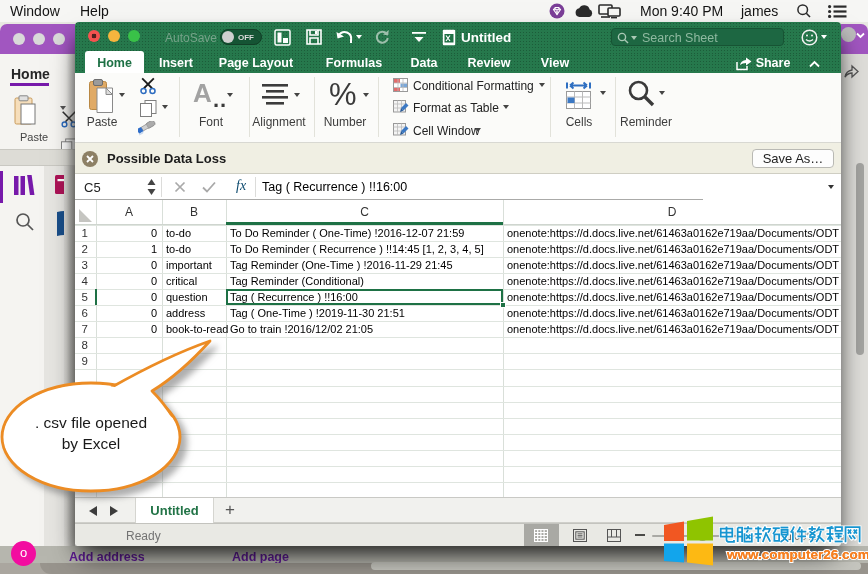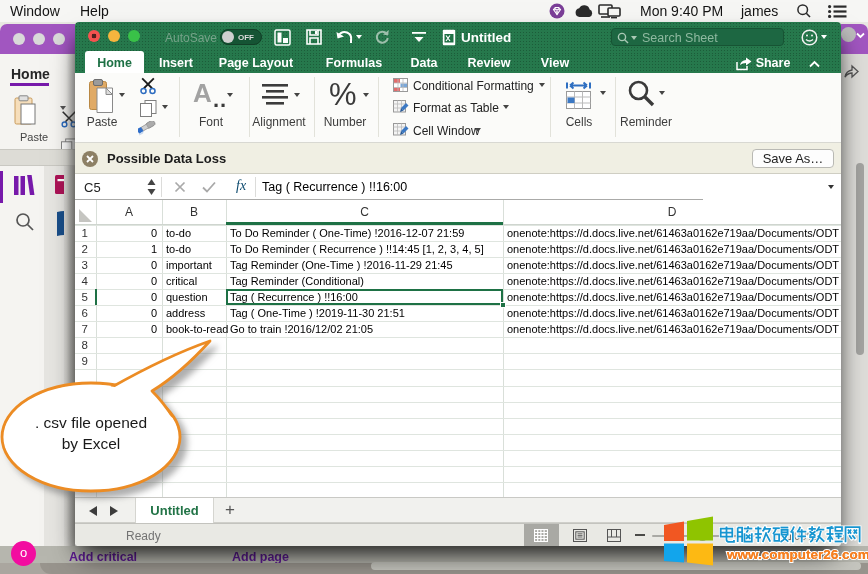--- a/index.html
+++ b/index.html
@@ -147,21 +147,21 @@
   <div style="position:absolute;left:64px;top:112px;width:11px;height:380px;background:linear-gradient(90deg,#deddd9,#c2c1bc);"></div>
   <div style="position:absolute;left:66px;top:0;width:9px;height:512px;background:linear-gradient(90deg,rgba(120,120,115,0),rgba(110,110,105,0.35));"></div>
 </div>
 <div class="abs" id="on-right">
   <svg style="position:absolute;left:3px;top:10px" width="15" height="15" viewBox="0 0 15 15">
       <path d="M1 13 Q2 7 8 6 L8 2 L14 7.5 L8 13 L8 9 Q4 9 1 13 Z" fill="none" stroke="#555" stroke-width="1.3"></path>
     </svg>
   <div style="position:absolute;left:15px;top:109px;width:8px;height:192px;border-radius:4px;background:#a3a3a0;"></div>
 </div>
 <div class="abs" id="on-bottom">
-  <div style="position:absolute;left:69px;top:4px;font-size:12.5px;font-weight:bold;color:#5f1b96;">Add critical</div>
+  <div style="position:absolute;left:69px;top:4px;font-size:12.5px;font-weight:bold;color:#5f1b96;">Add address</div>
   <div style="position:absolute;left:232px;top:4px;font-size:12.5px;font-weight:bold;color:#5f1b96;">Add page</div>
 </div>
 <div class="abs" id="below"></div>
 <div class="abs" style="left:40px;top:563px;width:828px;height:11px;background:#98948d;border-bottom-left-radius:16px;"></div>
 <div class="abs" style="left:371px;top:562px;width:490px;height:8px;background:#c6c6bf;border-radius:5px;"></div>
 <div class="abs" style="left:11px;top:541px;width:25px;height:25px;border-radius:50%;background:#f20da0;color:#fff;font-size:13px;text-align:center;line-height:24px;z-index:40;">o</div>
 
 <div class="abs" id="xl">
   <div id="xl-title">
     <div class="tl" style="left:12.5px;background:radial-gradient(circle, #51201e 0 2.2px, #f6524f 2.6px);"></div>

